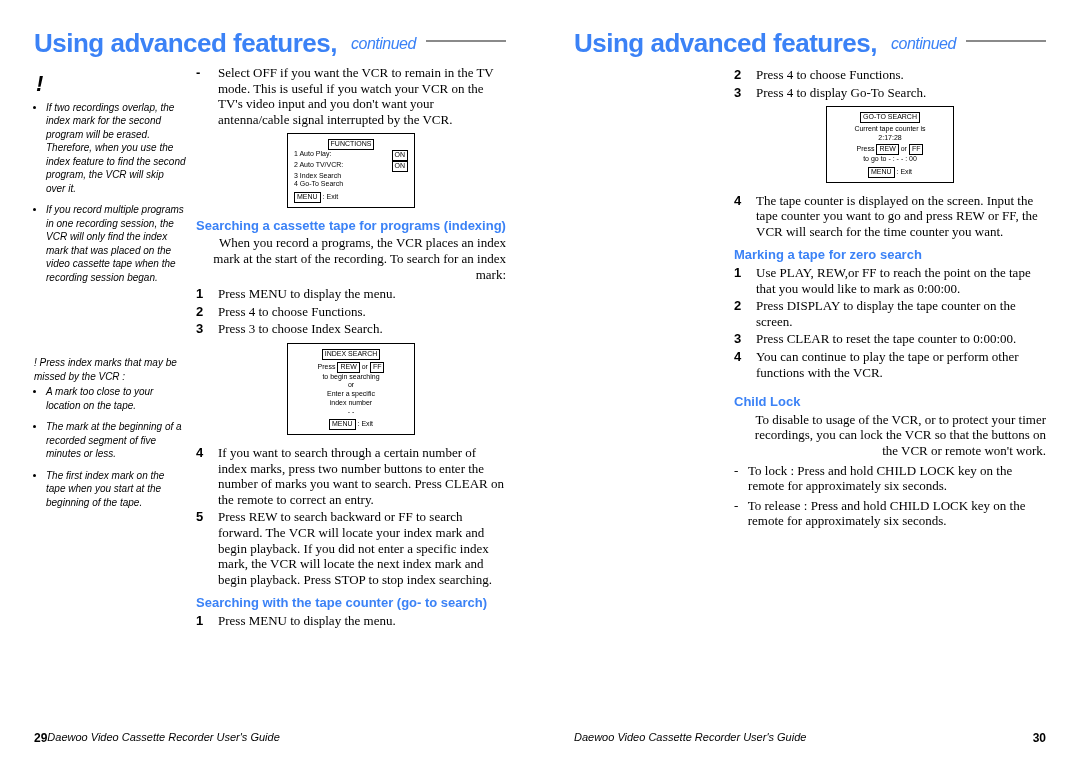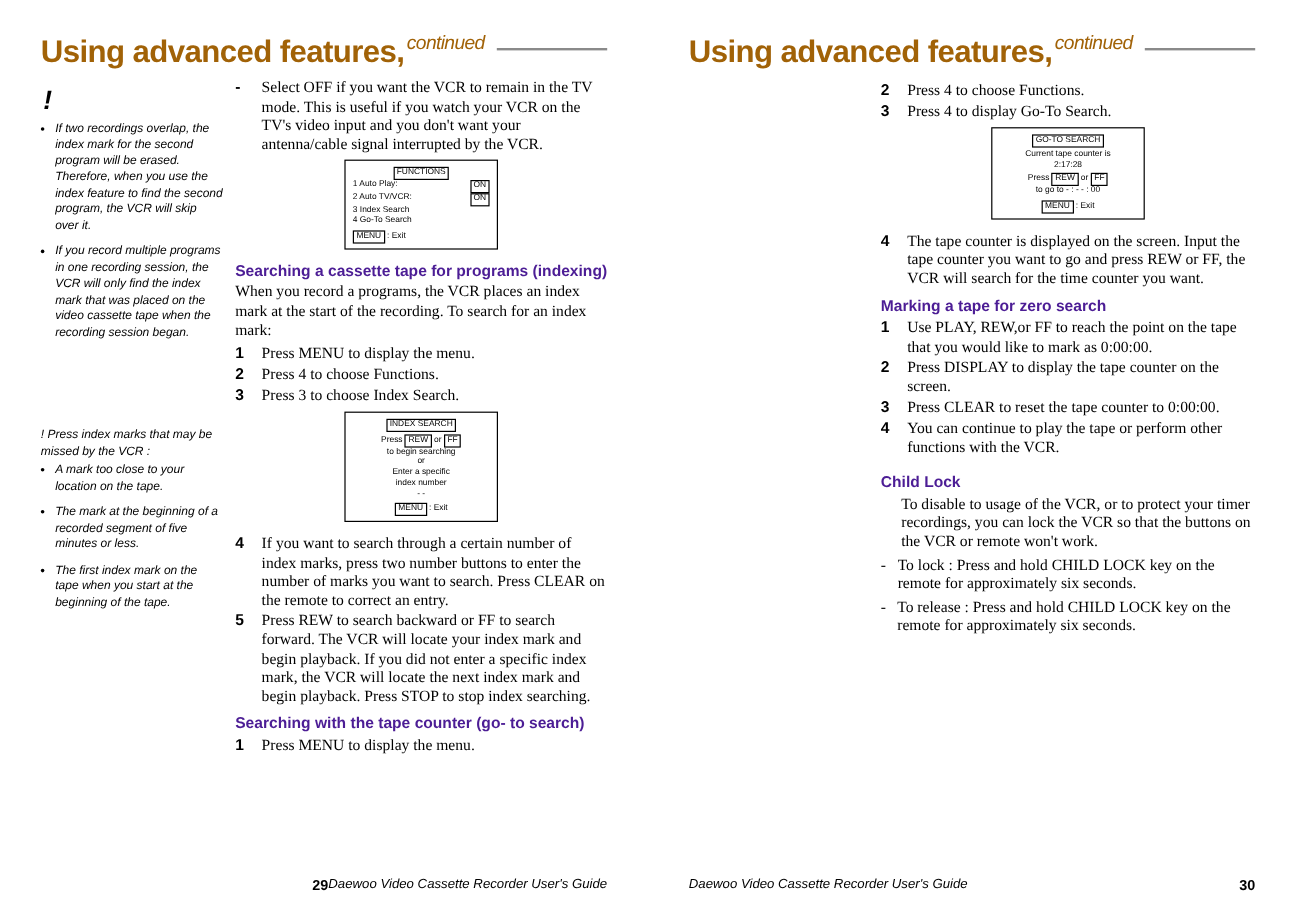--- a/index.html
+++ b/index.html
@@ -22,32 +22,32 @@
     padding: 28px 34px 18px 34px;
     box-sizing: border-box;
     position: relative;
     display: flex;
     flex-direction: column;
   }
   .page-title {
     font-family: Arial, Helvetica, sans-serif;
     font-weight: 600;
     font-size: 26px;
-    color: #a16207;
+    color: #3b82f6;
     letter-spacing: -0.5px;
     margin-bottom: 6px;
     display: flex;
-    align-items: flex-start;
+    align-items: center;
     white-space: nowrap;
   }
   .page-title .cont {
     font-style: italic;
     font-size: 16px;
     font-weight: 400;
-    margin-left: 2px;
+    margin-left: 14px;
   }
   .page-title .rule {
     flex: 1;
     height: 2px;
     background: #8a8a8a;
     margin-left: 10px;
     margin-top: -6px;
     align-self: center;
   }
   .cols {
@@ -67,26 +67,26 @@
     font-style: italic;
     margin: 4px 0 0 2px;
   }
   .sidecol ul { margin: 2px 0 14px 0; padding-left: 12px; }
   .sidecol li { margin-bottom: 8px; font-style: italic; }
   .maincol {
     flex: 1;
     font-size: 13px;
     line-height: 1.2;
   }
-  .para { margin: 0 0 4px 0; }
+  .para { margin: 0 0 4px 0; text-align: right; }
   .section-h {
     font-family: Arial, Helvetica, sans-serif;
     font-weight: 600;
     font-size: 13px;
-    color: #4c1d95;
+    color: #3b82f6;
     margin: 8px 0 2px 0;
   }
   ol.steps { margin: 2px 0 4px 0; padding-left: 0; list-style: none; }
   ol.steps li {
     display: flex;
     margin-bottom: 2px;
     font-size: 13px;
     line-height: 1.2;
   }
   ol.steps li .num {
@@ -117,21 +117,21 @@
     font-size: 7px;
   }
   .osd .row { display: flex; justify-content: space-between; text-align: left; }
   .osd .footer { margin-top: 3px; }
   .footer-bar {
     position: absolute;
     bottom: 18px;
     left: 34px;
     right: 34px;
     display: flex;
-    justify-content: flex-end;
+    justify-content: flex-start;
     font-family: Arial, Helvetica, sans-serif;
     font-size: 11px;
     font-style: italic;
   }
   .footer-bar .pg { font-weight: 700; font-size: 12px; font-style: normal; }
   .page-right .footer-bar { flex-direction: row-reverse; }
   .page-right .footer-bar { justify-content: space-between; }
   .page-right .maincol { margin-left: 160px; }
 </style>
 </head>

